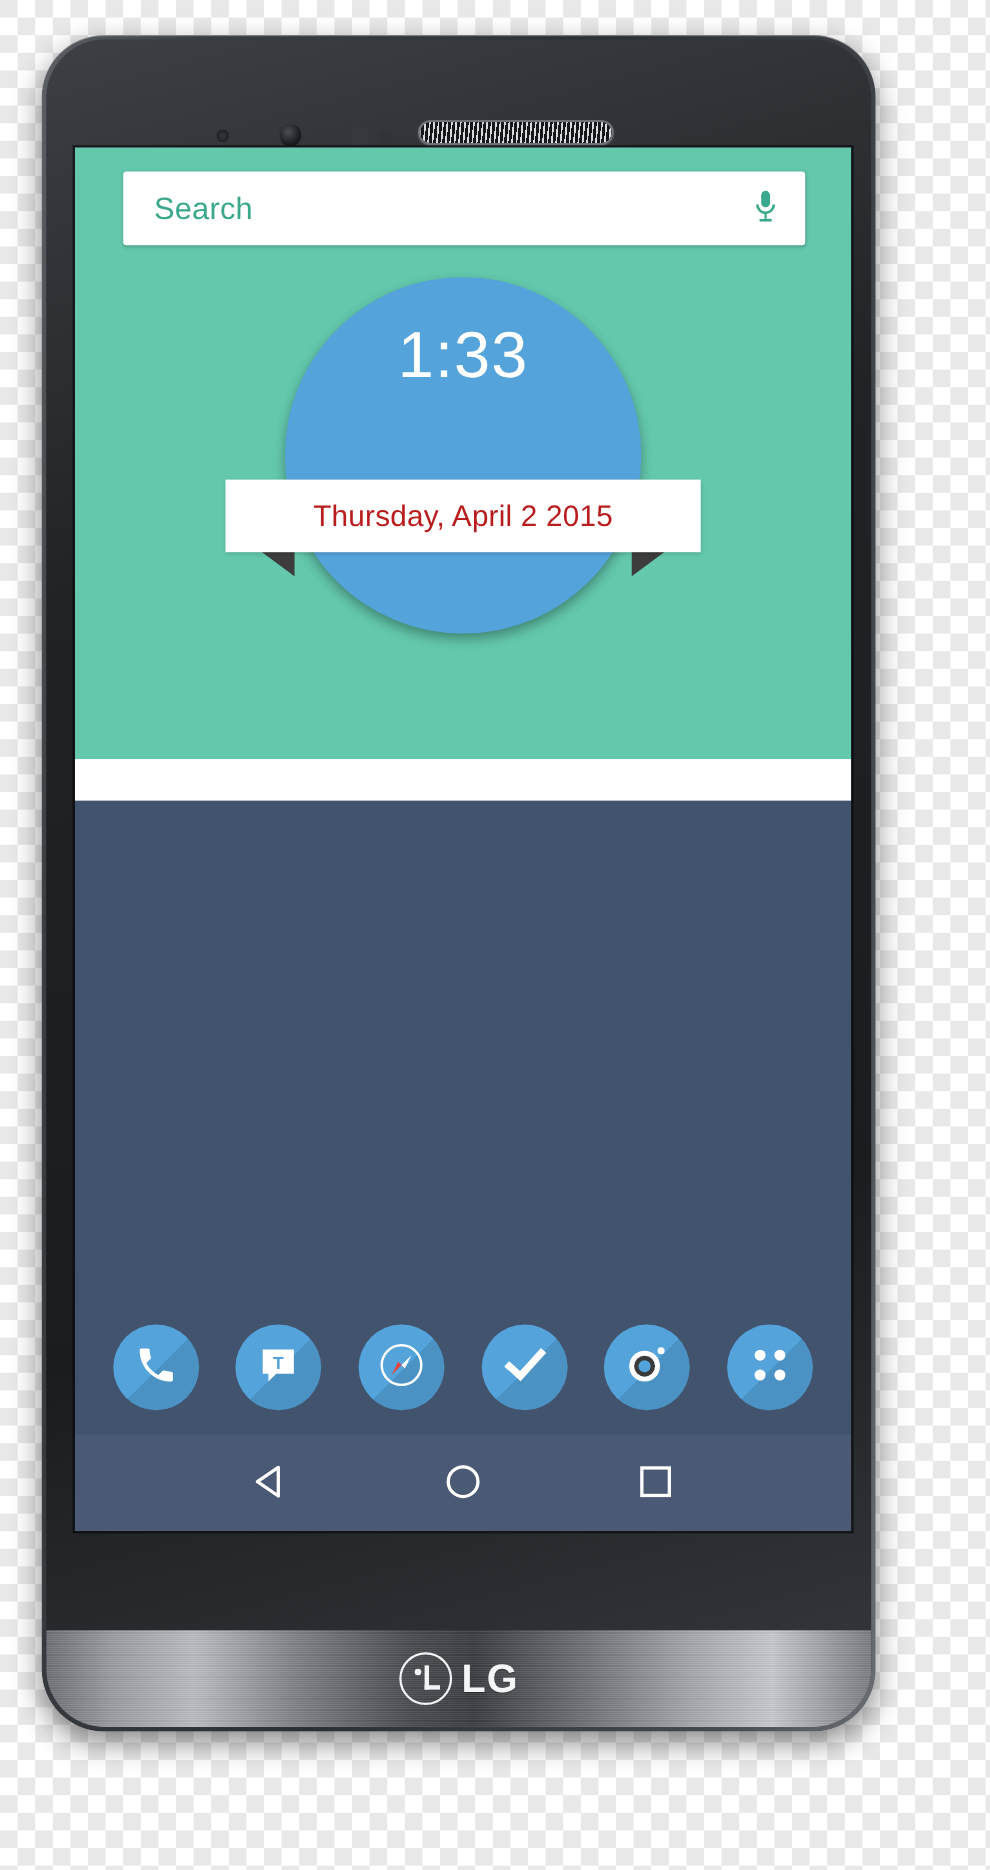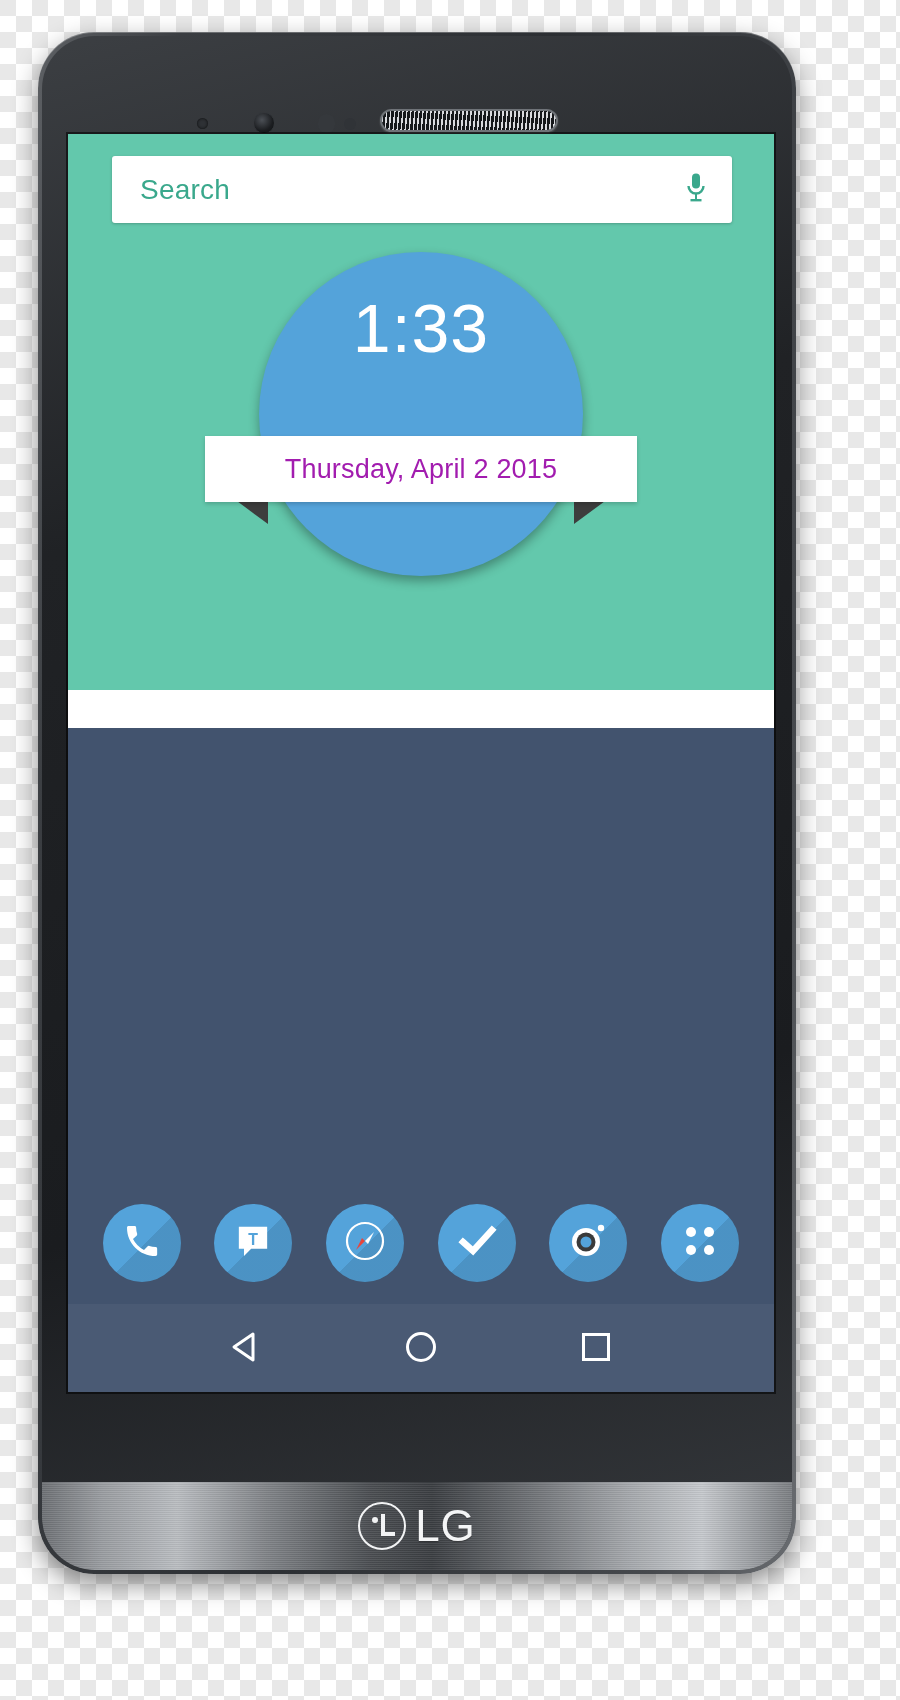--- a/index.html
+++ b/index.html
@@ -141,21 +141,21 @@
     border-radius: 50%;
     background: #54a3da;
     box-shadow: 0 5px 11px rgba(0,0,0,.33);
   }
   #clock-time {
     position: absolute;
     left: 0; right: 0;
     top: 42px;
     text-align: center;
     font-family: "Liberation Sans", sans-serif;
-    font-size: 68px;
+    font-size: 59px;
     font-weight: 300;
     color: #ffffff;
     letter-spacing: 1px;
     line-height: 1;
   }
   #clock-ampm {
     position: absolute;
     left: 0; right: 0;
     top: 148px;
     text-align: center;
@@ -183,21 +183,21 @@
     height: 66px;
     background: #ffffff;
     display: flex;
     align-items: center;
     justify-content: center;
     z-index: 2;
     box-shadow: 0 2px 4px rgba(0,0,0,.18);
   }
   #date-text {
     font-size: 27px;
-    color: #a21caf;
+    color: #b91c1c;
     font-weight: 400;
     letter-spacing: .2px;
   }
 
   
   #dock {
     position: absolute;
     left: 0;
     bottom: 98px;
     width: 100%;
@@ -293,22 +293,22 @@
     background: #f2f3f4;
   }
   #lg-logo-mark .nose-foot {
     position: absolute;
     left: 21px; top: 28px;
     width: 14px; height: 4px;
     background: #f2f3f4;
   }
   #lg-logo-text {
     font-family: "Liberation Sans", sans-serif;
-    font-size: 44px;
-    font-weight: normal;
+    font-size: 36px;
+    font-weight: bold;
     color: #f4f5f6;
     letter-spacing: 1px;
     position: relative;
     z-index: 2;
     text-shadow: 0 1px 1px rgba(0,0,0,.35);
   }
 
   
   #screen-glass-edge {
     position: absolute;

